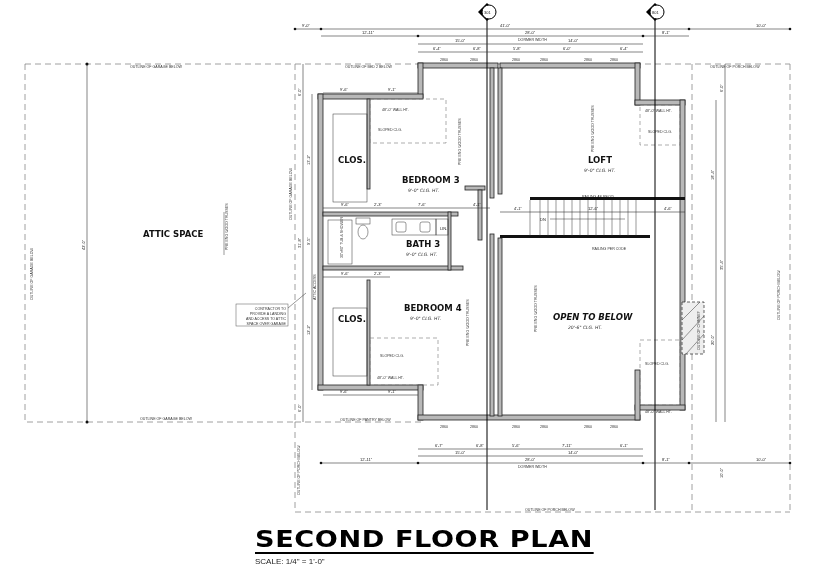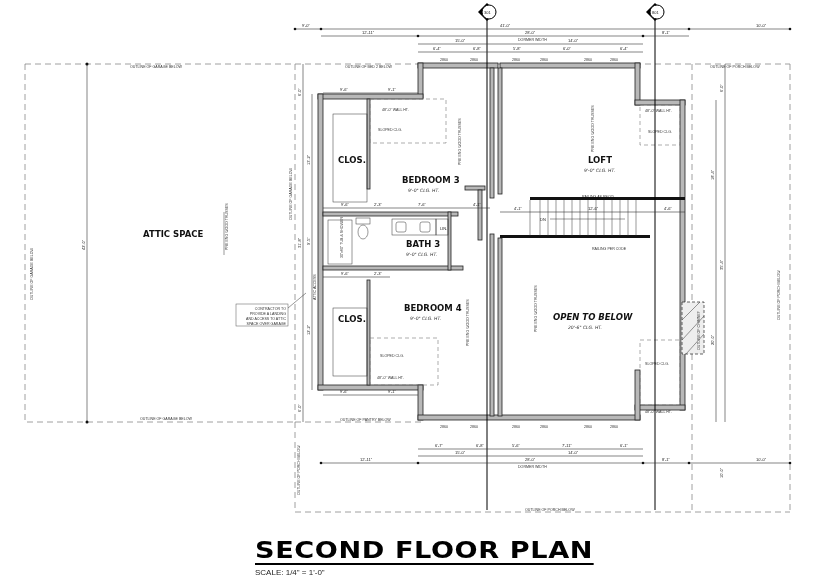--- a/index.html
+++ b/index.html
@@ -8,21 +8,21 @@
   .tiny { font-family:"Liberation Sans", sans-serif; font-size:3.6px; fill:#333; }
   .dim { font-family:"Liberation Sans", sans-serif; font-size:4px; fill:#222; }
   .room { font-family:"DejaVu Sans", sans-serif; font-weight:bold; font-size:8.5px; fill:#111; }
   .roomsub { font-family:"DejaVu Sans", sans-serif; font-style:italic; font-size:4.5px; fill:#333; }
   .wall { fill:#b8b8b8; stroke:#222; stroke-width:0.8; }
   .dash { stroke:#888; stroke-width:0.8; stroke-dasharray:6,4; fill:none; }
   .dashd { stroke:#777; stroke-width:0.6; stroke-dasharray:4,3; fill:none; }
   .dimline { stroke:#333; stroke-width:0.6; fill:none; }
   .thin { stroke:#333; stroke-width:0.5; fill:none; }
   .dot { fill:#111; }
-  .title-block { position:absolute; left:255px; top:538px; }
+  .title-block { position:absolute; left:255px; top:527px; }
   .title { font-family:"DejaVu Sans", sans-serif; font-weight:bold; font-size:23px; letter-spacing:0.5px; color:#000; border-bottom:2px solid #000; line-height:24px; padding-bottom:1px; display:inline-block; transform:scaleX(1.18); transform-origin:left; }
   .scale { font-family:"Liberation Sans", sans-serif; font-size:8px; color:#222; margin-top:3px; }
 </style>
 </head>
 <body>
 
 <svg id="plan" viewBox="0 0 821 580" xmlns="http://www.w3.org/2000/svg">
 
   <rect class="dash" x="25" y="64" width="270" height="358"></rect>
   <text class="tiny" x="130" y="68">OUTLINE OF GARAGE BELOW</text>

